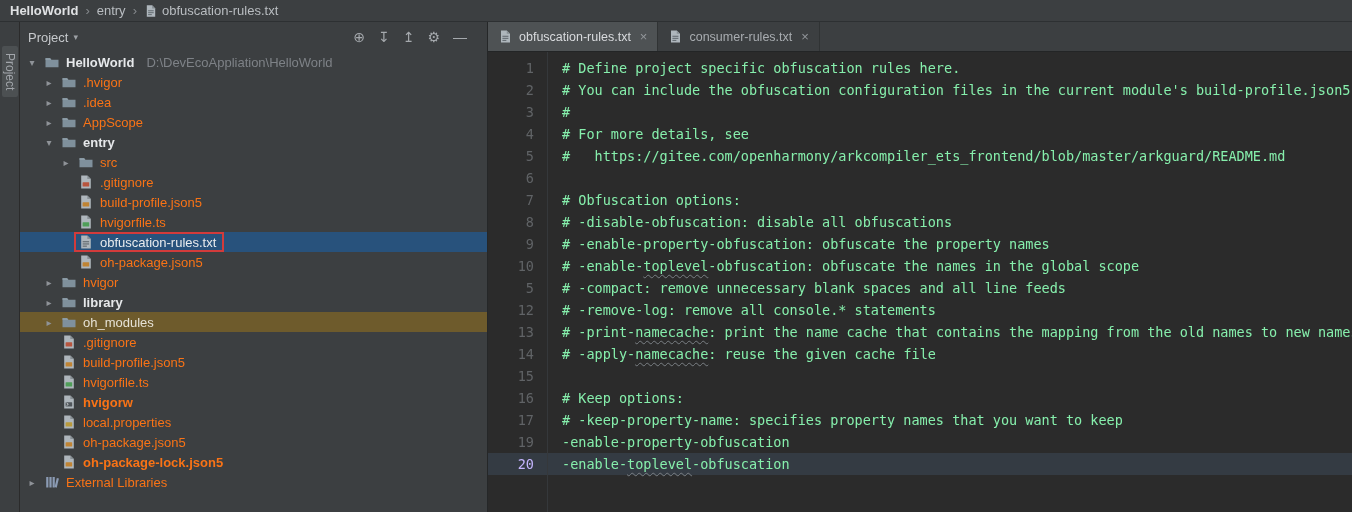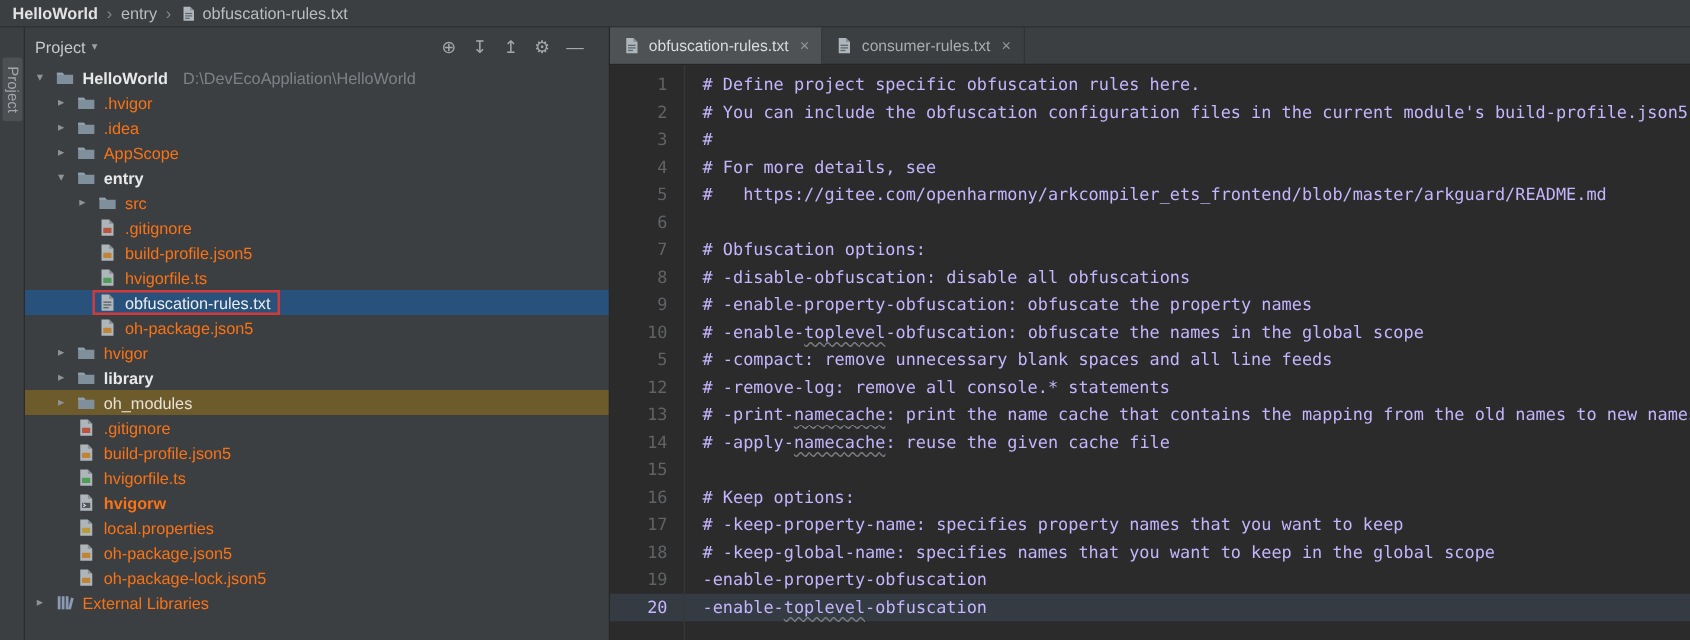--- a/index.html
+++ b/index.html
@@ -57,21 +57,21 @@
   .tab .t-icon{display:inline-flex;width:15px;height:15px}
   .tab .t-icon svg{width:15px;height:15px}
   .tab .close{color:#93979b;font-size:13px;margin-left:3px}
 
   .editor{flex:1;position:relative;overflow:hidden;padding-top:5px;
     font-family:"DejaVu Sans Mono","Liberation Mono",monospace;font-size:13.5px}
   .gutter-strip{position:absolute;top:0;left:0;width:60px;height:100%;
     border-right:1px solid #35383b;z-index:1;pointer-events:none}
   .code-line{display:flex;height:22px;line-height:22px;white-space:pre}
   .code-line .ln{width:60px;flex:none;text-align:right;padding-right:14px;color:#606366}
-  .code-line .ct{padding-left:14px;color:#c4b5fd}
+  .code-line .ct{padding-left:14px;color:#86efac}
   .code-line.current{background:#343b43}
   .code-line.current .ln{color:#c4b5fd}
   .squiggle{text-decoration-line:underline;text-decoration-style:wavy;
     text-decoration-color:#7a7f84;text-decoration-thickness:1px;text-underline-offset:3px}
 </style>
 </head>
 <body>
 
 <div class="app">
   <div class="breadcrumb-bar" id="breadcrumb">
@@ -369,21 +369,21 @@
               <span class="tree-icon">
                 <svg viewBox="0 0 16 16">
                   <path fill="#aeb6bc" d="M3.2 1.5h6.1l3.5 3.5v9.5H3.2z"></path>
                   <path fill="#878f94" d="M9.3 1.5l3.5 3.5H9.3z"></path>
                   <rect x="4.6" y="8.2" width="6.6" height="4.2" rx="0.5" fill="#c08434"></rect>
                 </svg>
               </span>
               <span class="lbl">oh-package.json5</span>
             </span>
           </div>
-          <div class="tree-row" style="padding-left: 21px;">
+          <div class="tree-row" style="padding-left: 21px; font-weight: bold;">
             <span class="arrow"></span>
             <span class="row-content">
               <span class="tree-icon">
                 <svg viewBox="0 0 16 16">
                   <path fill="#aeb6bc" d="M3.2 1.5h6.1l3.5 3.5v9.5H3.2z"></path>
                   <path fill="#878f94" d="M9.3 1.5l3.5 3.5H9.3z"></path>
                   <rect x="4.6" y="8.2" width="6.6" height="4.2" rx="0.5" fill="#c08434"></rect>
                 </svg>
               </span>
               <span class="lbl">oh-package-lock.json5</span>
@@ -454,21 +454,20 @@
             <div class="code-line"><span class="ln">8</span><span class="ct"># -disable-obfuscation: disable all obfuscations</span></div>
             <div class="code-line"><span class="ln">9</span><span class="ct"># -enable-property-obfuscation: obfuscate the property names</span></div>
             <div class="code-line"><span class="ln">10</span><span class="ct"># -enable-<span class="squiggle">toplevel</span>-obfuscation: obfuscate the names in the global scope</span></div>
             <div class="code-line"><span class="ln">5</span><span class="ct"># -compact: remove unnecessary blank spaces and all line feeds</span></div>
             <div class="code-line"><span class="ln">12</span><span class="ct"># -remove-log: remove all console.* statements</span></div>
             <div class="code-line"><span class="ln">13</span><span class="ct"># -print-<span class="squiggle">namecache</span>: print the name cache that contains the mapping from the old names to new names</span></div>
             <div class="code-line"><span class="ln">14</span><span class="ct"># -apply-<span class="squiggle">namecache</span>: reuse the given cache file</span></div>
             <div class="code-line"><span class="ln">15</span><span class="ct"></span></div>
             <div class="code-line"><span class="ln">16</span><span class="ct"># Keep options:</span></div>
             <div class="code-line"><span class="ln">17</span><span class="ct"># -keep-property-name: specifies property names that you want to keep</span></div>
-            <div class="code-line"><span class="ln">18</span><span class="ct"># -keep-global-name: specifies names that you want to keep in the global scope</span></div>
             <div class="code-line"><span class="ln">19</span><span class="ct">-enable-property-obfuscation</span></div>
             <div class="code-line current"><span class="ln">20</span><span class="ct">-enable-<span class="squiggle">toplevel</span>-obfuscation</span></div>
           </div>
       </div>
     </div>
 
   </div>
 </div>
 
 </body></html>

